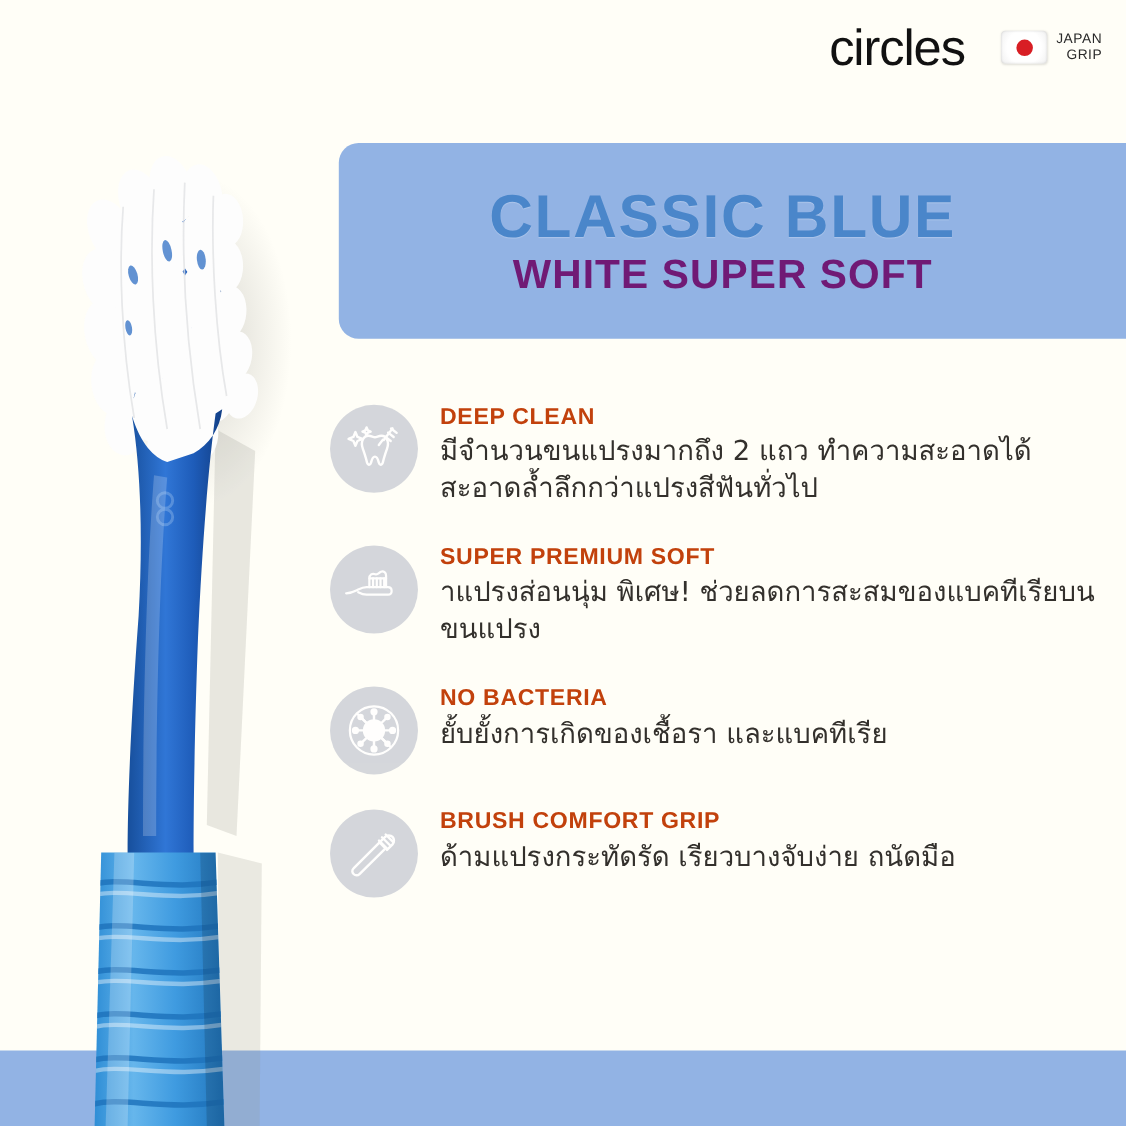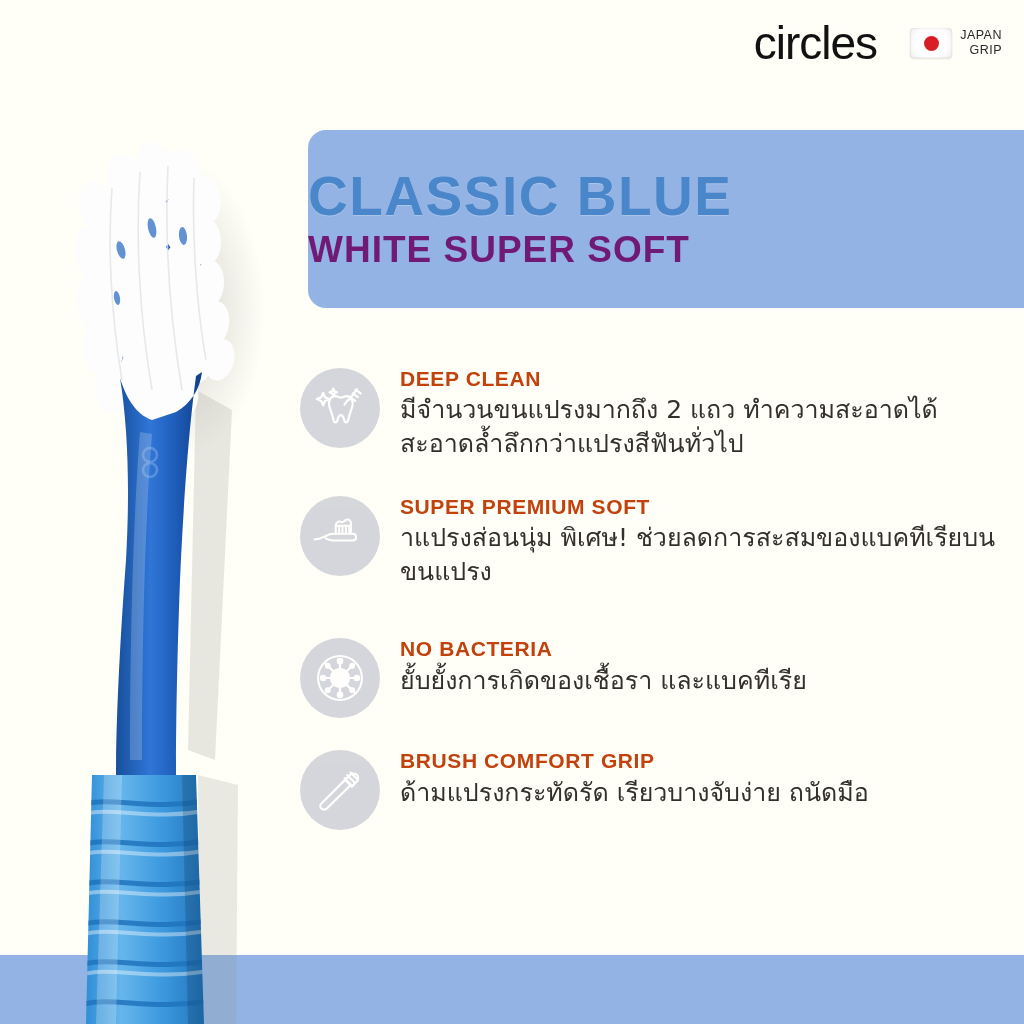--- a/index.html
+++ b/index.html
@@ -34,22 +34,22 @@
     display:flex; align-items:center; justify-content:center;
   }
   #japan-flag .dot{ width:15px; height:15px; border-radius:50%; background:#d81e24; }
   #japan-text{ font-size:12.5px; line-height:1.18; color:#2a2a2a; letter-spacing:.5px;text-align:right; }
 
   
   #title-banner{
     position:absolute; left:308px; top:130px; width:716px; height:178px;
     background:#92b3e4;
     border-radius:18px 0 0 18px;
-    padding:0 30px 0 0;
-    display:flex; flex-direction:column; align-items:flex-start; justify-content:center;
+    padding:0 30px 0 12px;
+    display:flex; flex-direction:column; align-items:center; justify-content:center;
   }
   #title-main{
     font-size:55px; font-weight:700; color:#4a86ca; letter-spacing:1.5px;
     line-height:1.05; text-shadow:0 1px 1px rgba(255,255,255,.25);
   }
   #title-sub{
     font-size:37px; font-weight:700; color:#701a75; letter-spacing:1px;
     margin-top:6px; line-height:1.05;
   }
 
@@ -71,21 +71,21 @@
     font-size:21px; font-weight:700; color:#c2410c;
     letter-spacing:.6px; line-height:1.2; margin-bottom:2px;
   }
   .feature-desc{
     font-size:25px; color:#33302c; line-height:1.34;
     font-family:"DejaVu Sans","Liberation Sans",sans-serif;
   }
 
   
   #row-0{ margin-bottom:28px; }
-  #row-1{ margin-bottom:42px; }
+  #row-1{ margin-bottom:28px; }
   #row-2{ margin-bottom:42px; }
 
   
   #product-image{
     position:absolute; left:0; top:60px; width:300px; height:964px;
   }
   #product-image svg{ width:100%; height:100%; display:block; }
 </style>
 </head>
 <body>

